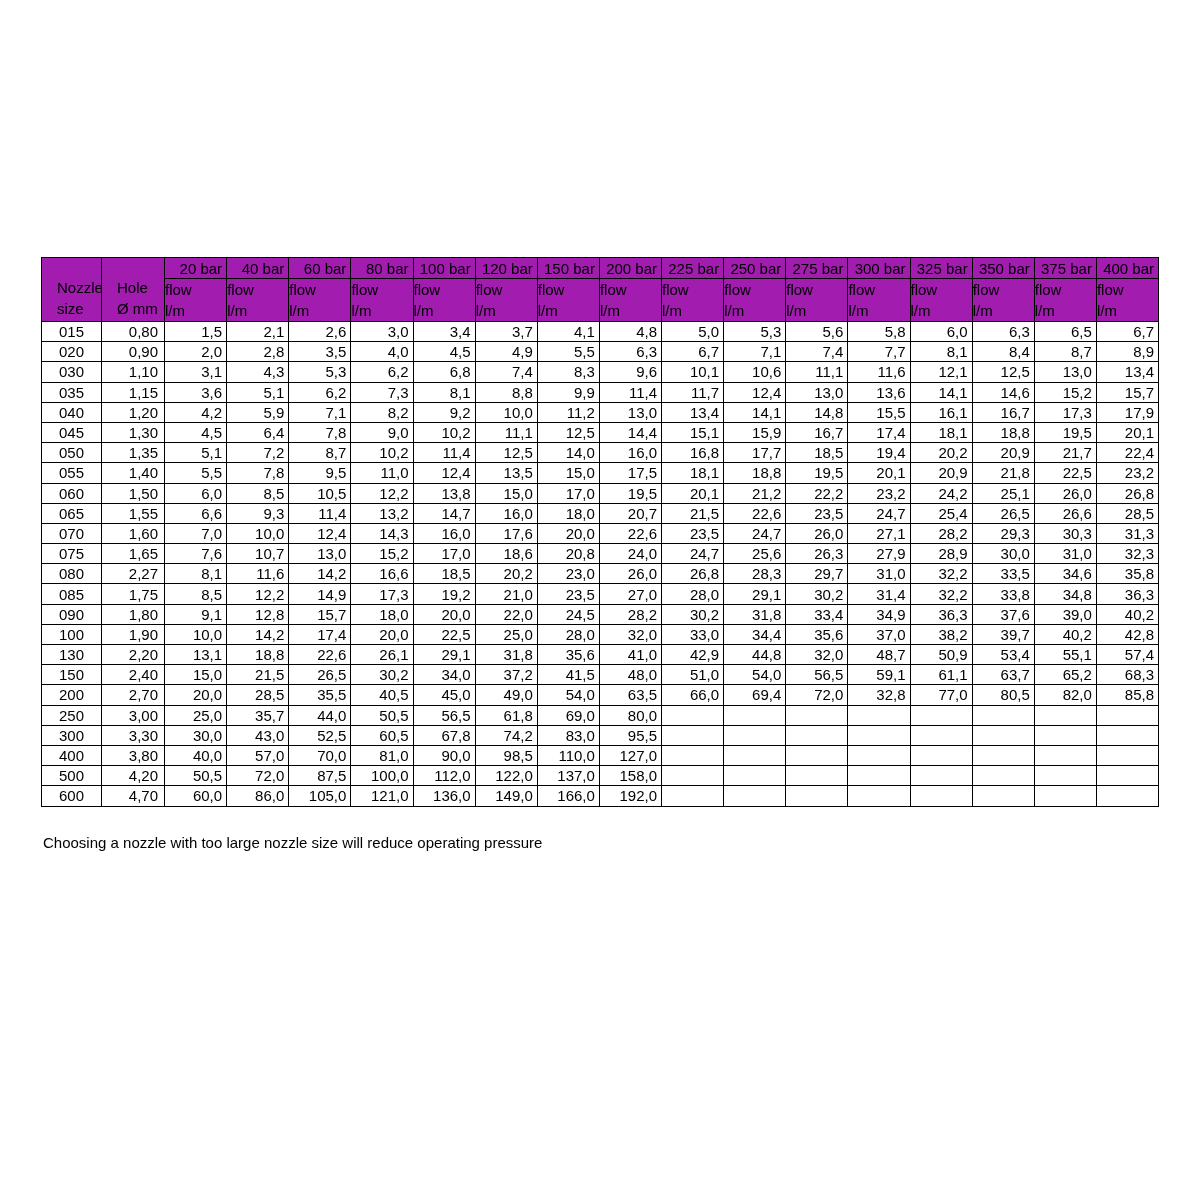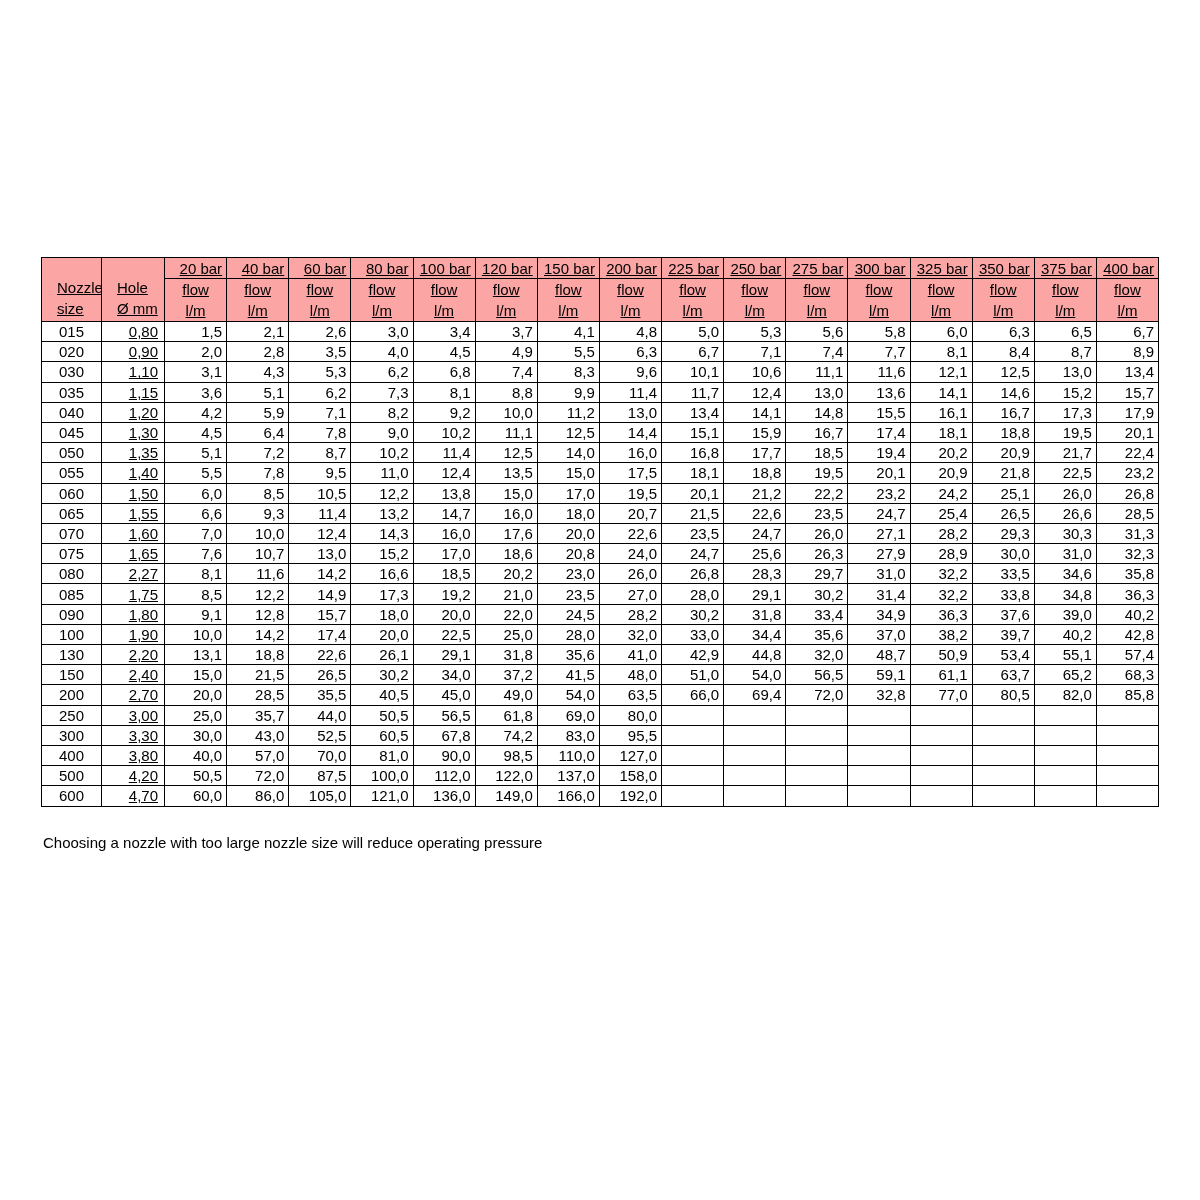--- a/index.html
+++ b/index.html
@@ -26,52 +26,51 @@
     width: 1118px;
   }
   th, td {
     border: 1.5px solid #000000;
     font-size: 15px;
     font-weight: normal;
     white-space: nowrap;
     overflow: hidden;
     padding: 0;
   }
-  thead th { background: #fca5a5; text-decoration: underline; }
+  thead th { background: #a21caf; }
   th.corner-th {
     text-align: left;
     vertical-align: bottom;
     padding: 0 2px 2px 15px;
     line-height: 21px;
   }
   th.bar-th {
     height: 21px;
     text-align: right;
     padding-right: 4px;
   }
   th.unit-th {
     height: 43px;
-    text-align: center;
+    text-align: left;
     vertical-align: middle;
     padding-right: 0;
     line-height: 21px;
   }
   tbody td {
     height: 20.2px;
     text-align: right;
     padding-right: 4px;
     line-height: 19px;
   }
   td.size-cell {
     text-align: center;
     padding-left: 4px;
   }
   td.hole-cell {
     padding-right: 6px;
-    text-decoration: underline;
   }
   .notes {
     margin: 25px 0 8px 2px;
     font-size: 15px;
     line-height: 21.5px;
   }
   .notes div { margin: 0; }
   col.c-size { width: 60px; }
   col.c-hole { width: 63px; }
 </style>

